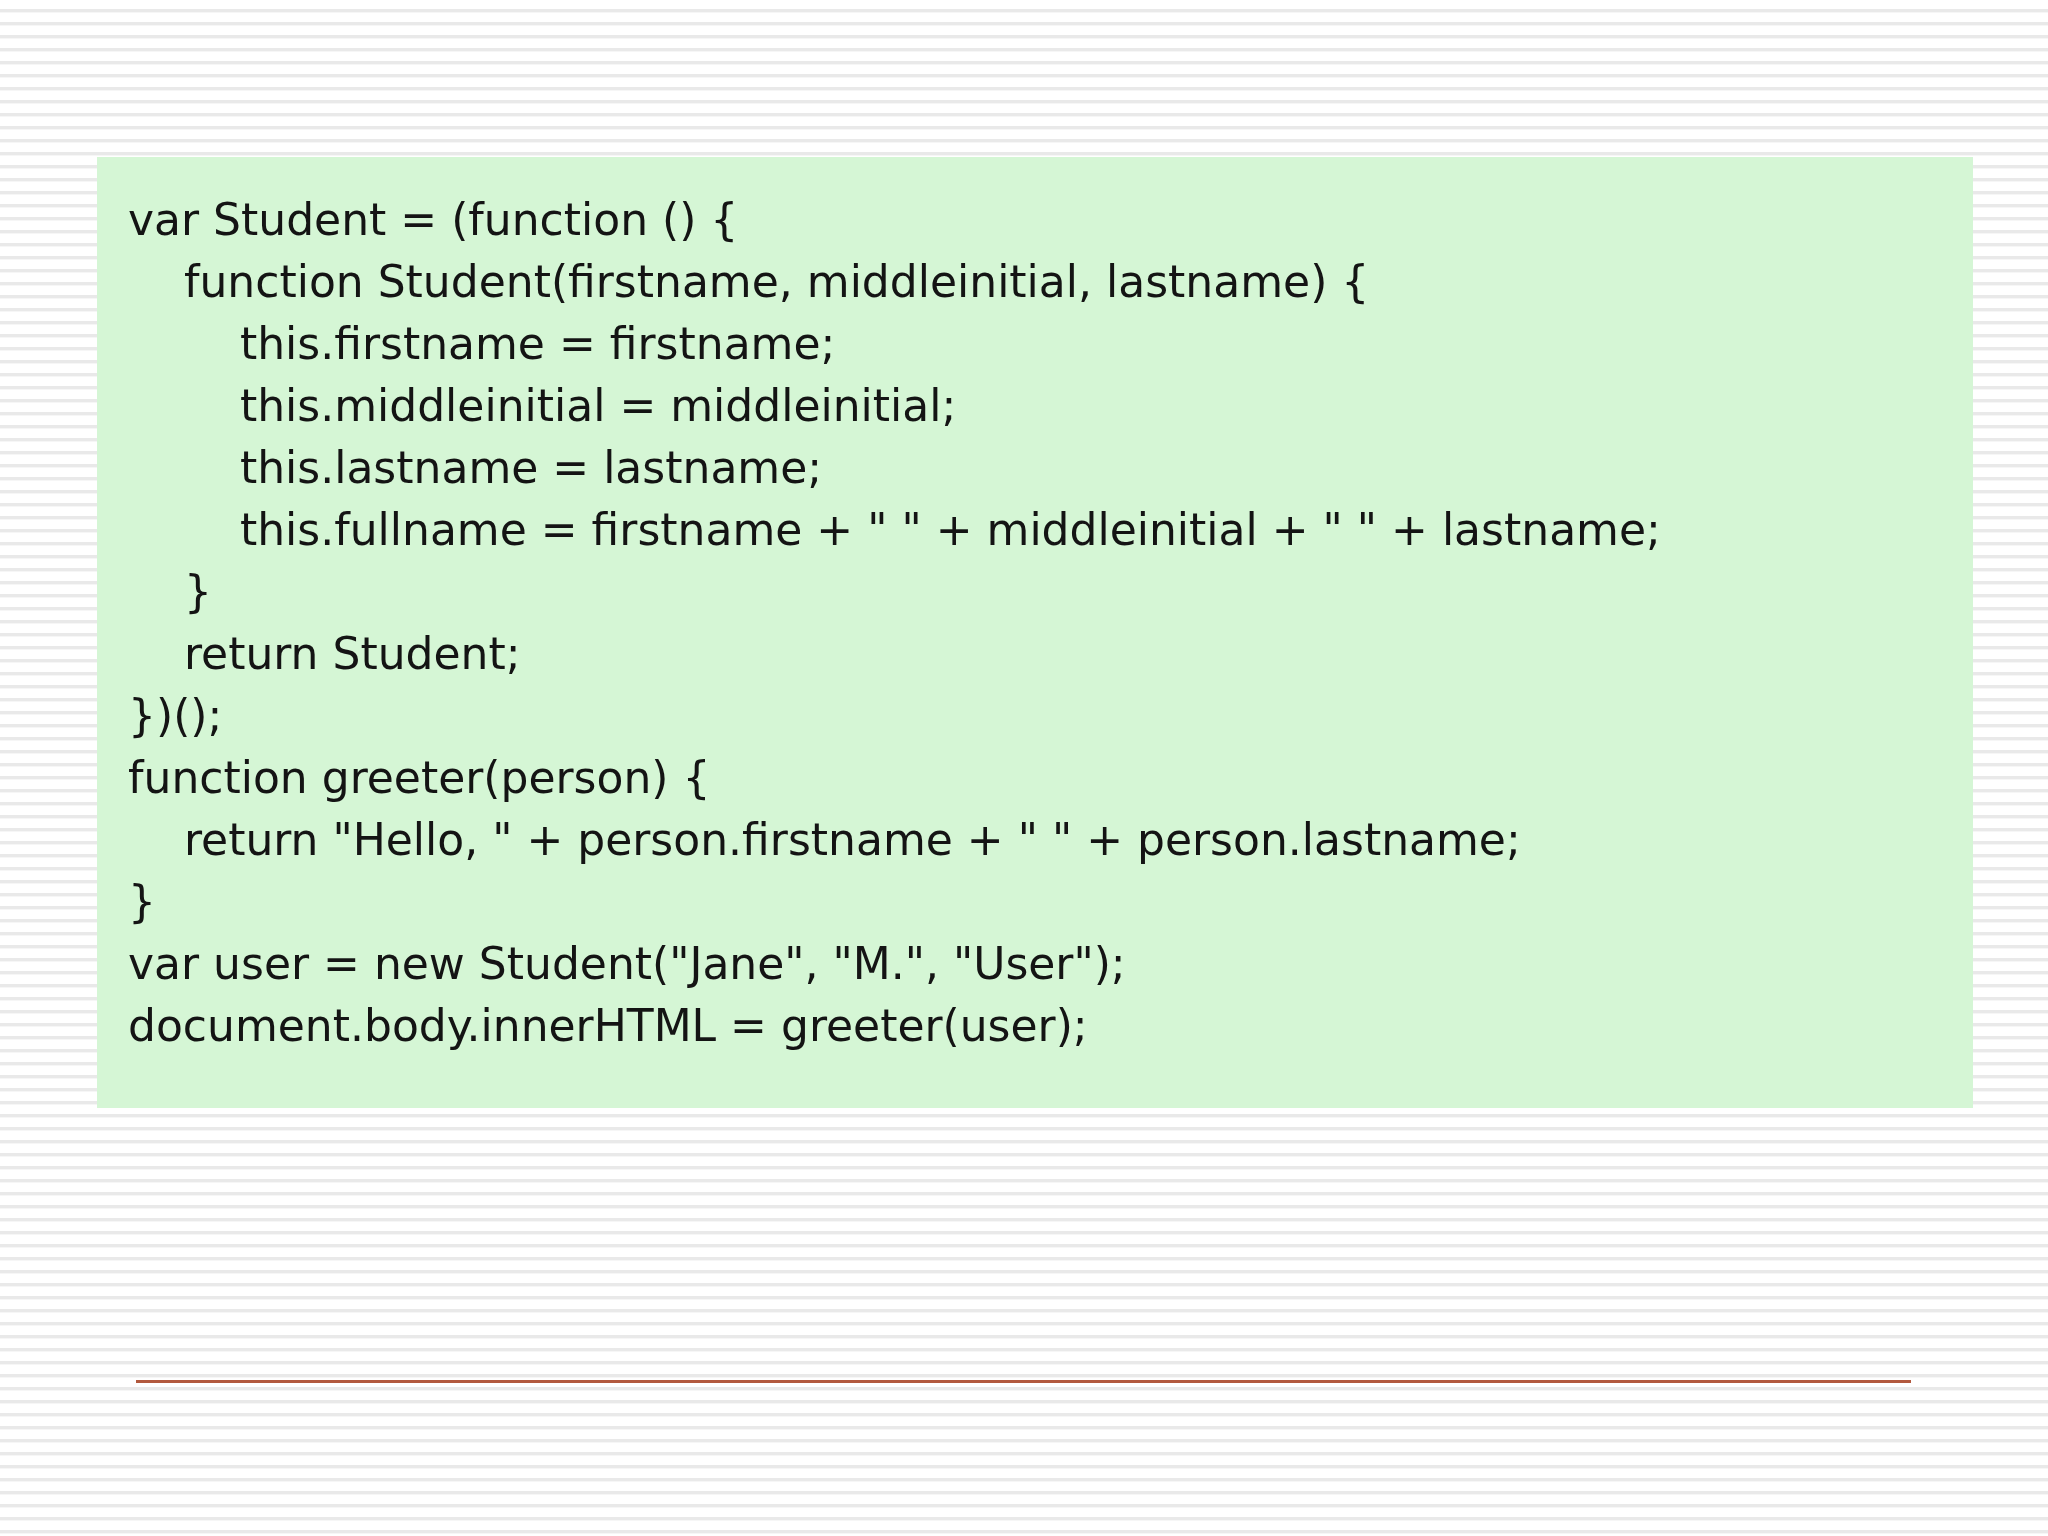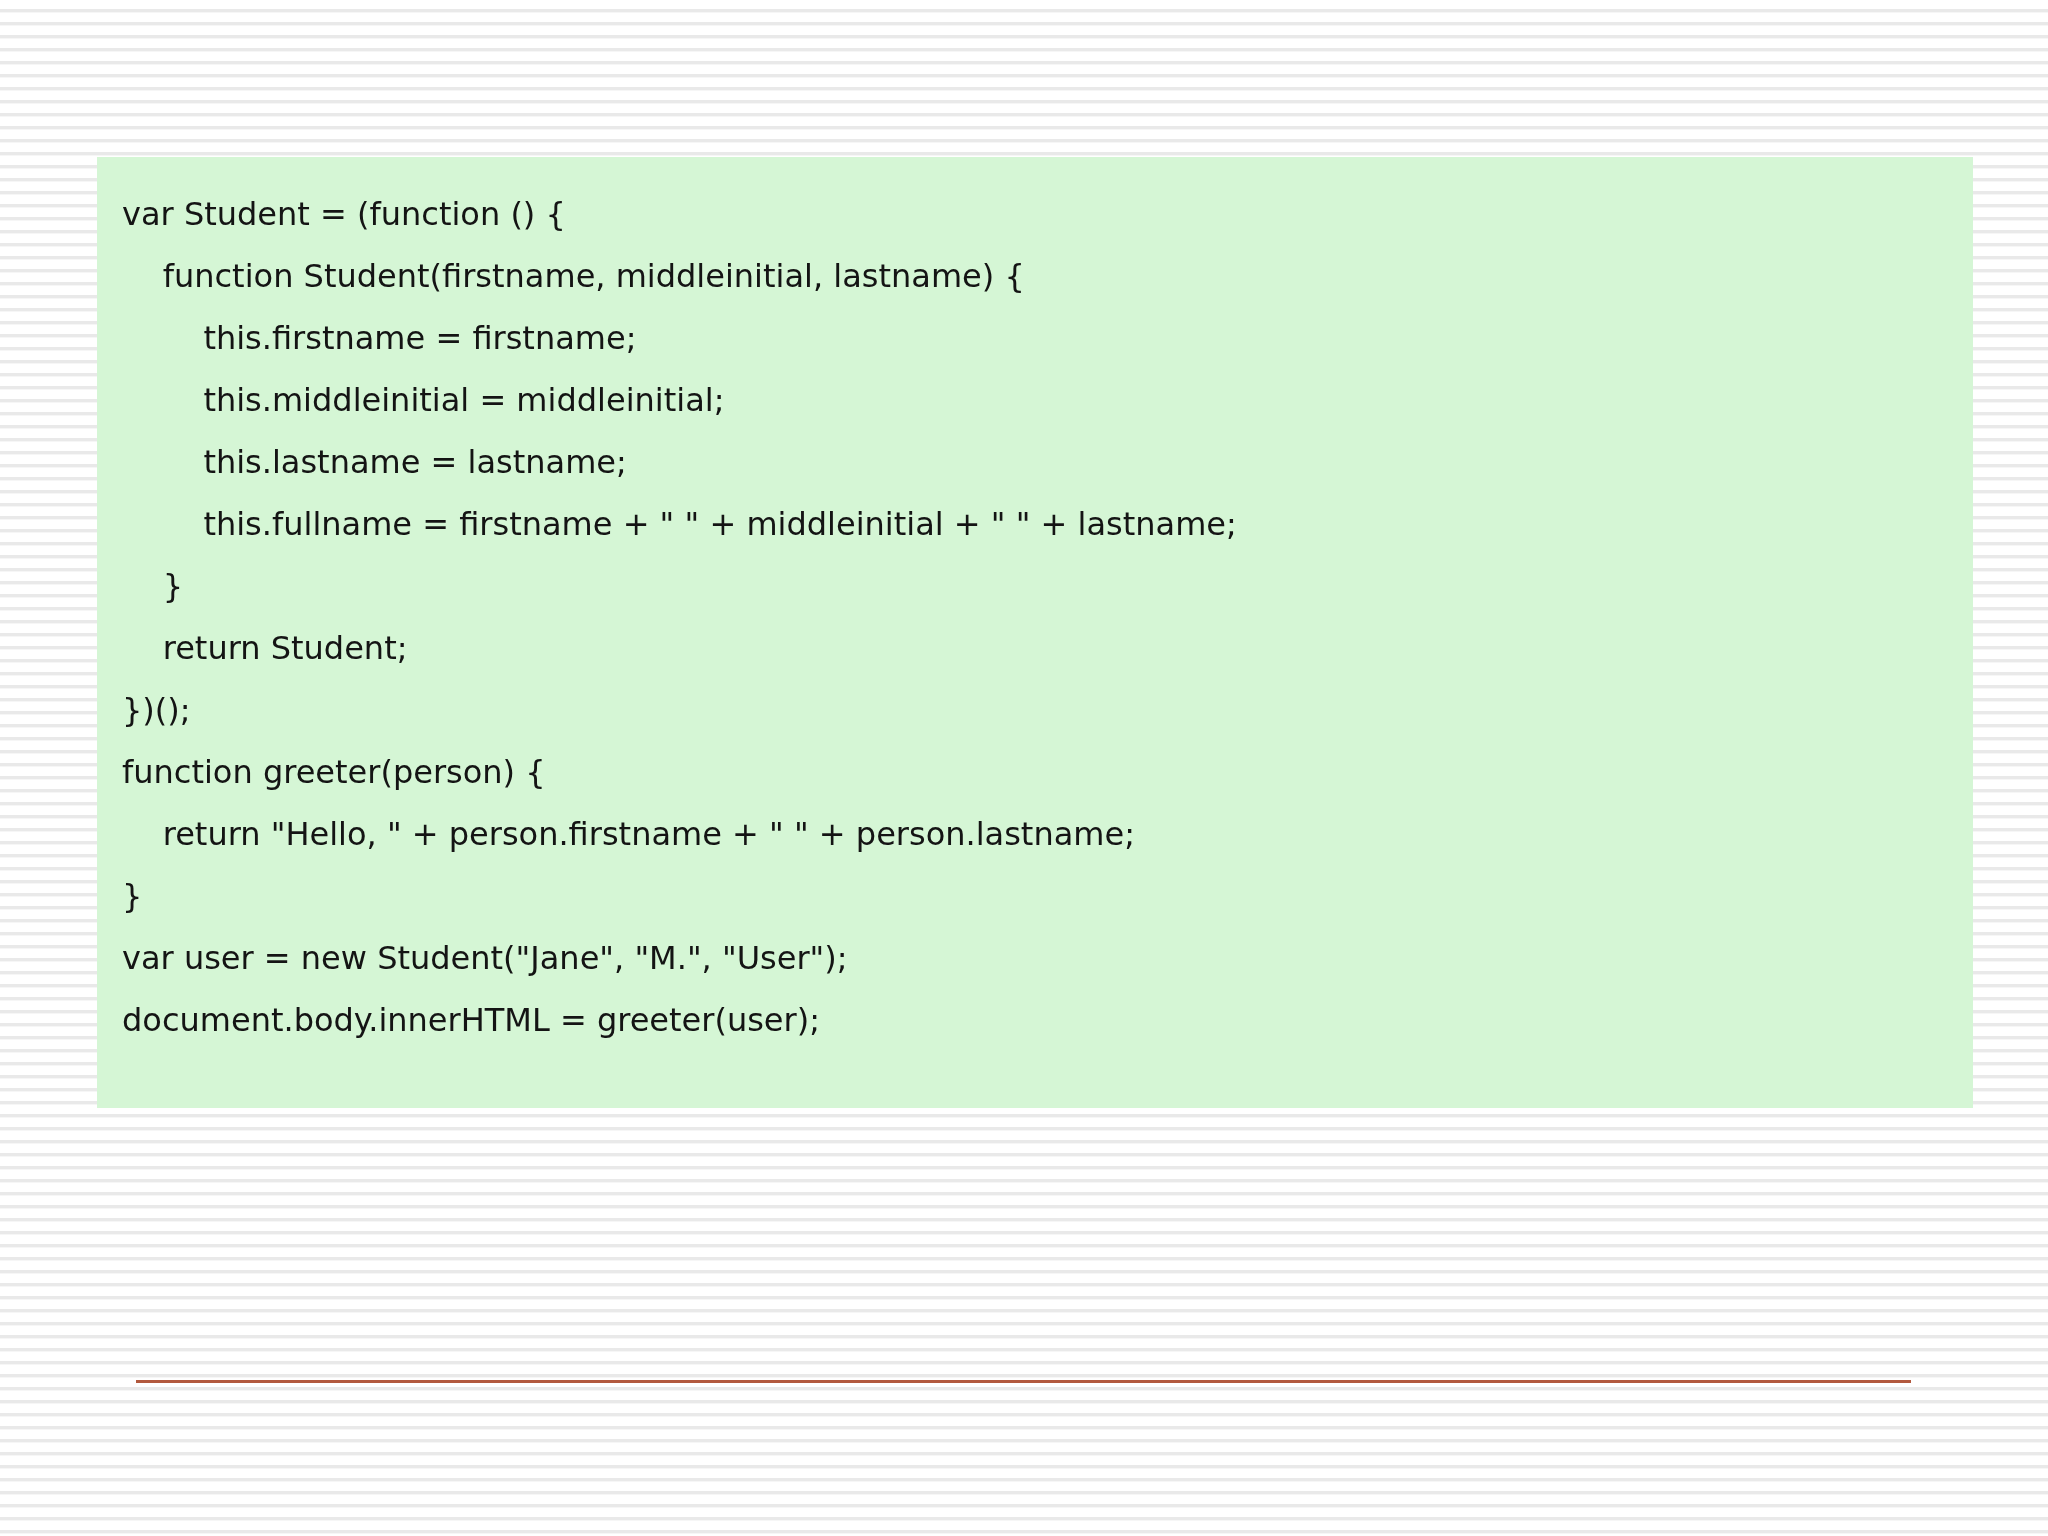--- a/index.html
+++ b/index.html
@@ -32,23 +32,23 @@
     position: absolute;
     left: 97px;
     top: 157px;
     width: 1876px;
     height: 951px;
     background: #d5f6d5;
     box-sizing: border-box;
     padding: 22px 10px 0 21px;
   }
   .code-text {
-    margin: 4px;
+    margin: 10px;
     font-family: "DejaVu Sans", "Liberation Sans", sans-serif;
-    font-size: 32px;
+    font-size: 44px;
     line-height: 62px;
     color: #141414;
     white-space: pre;
     tab-size: 4;
   }
   .divider-line {
     position: absolute;
     left: 136px;
     top: 1380px;
     width: 1775px;

